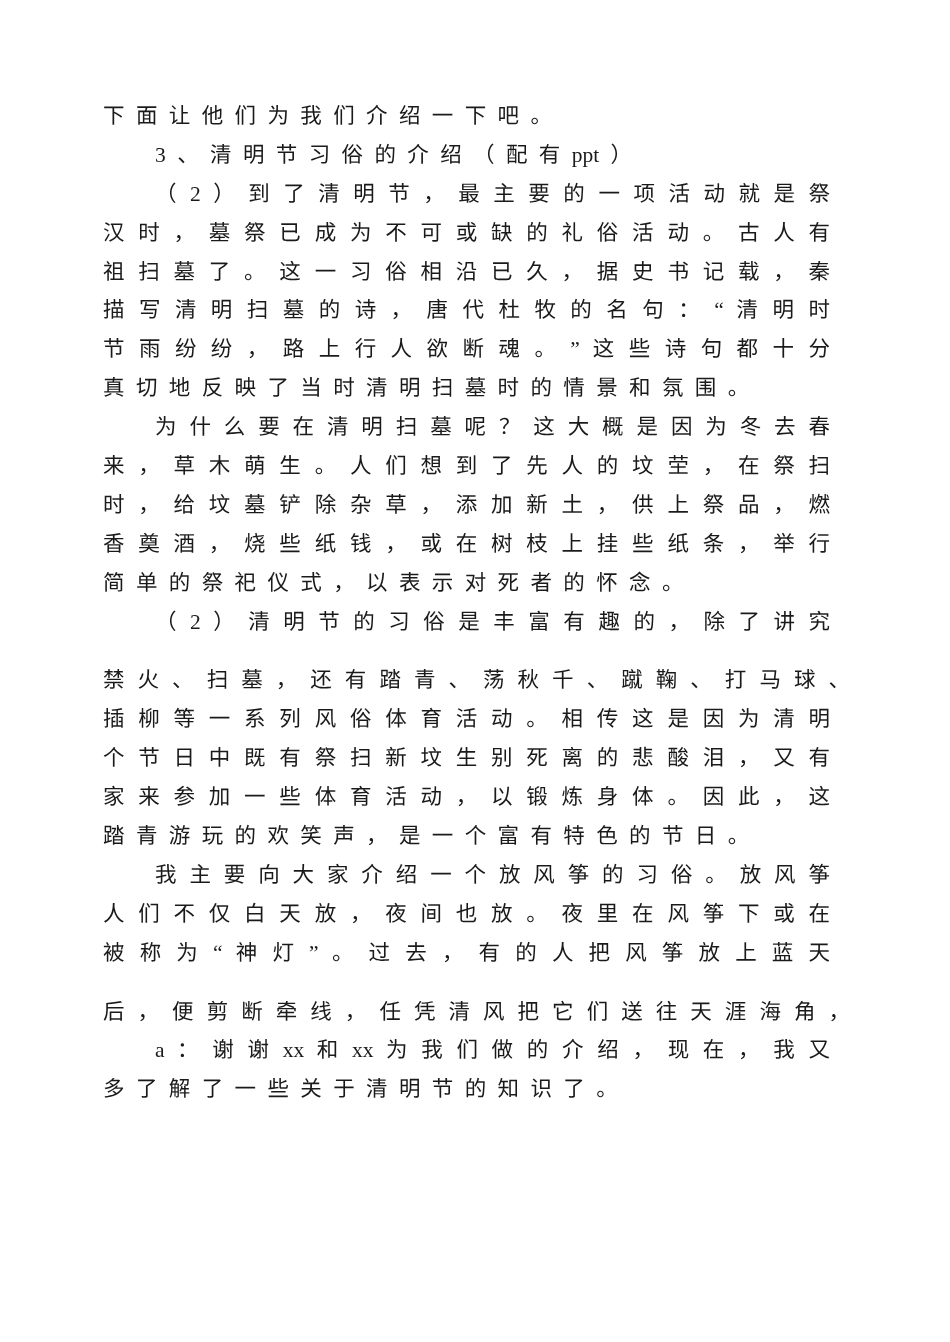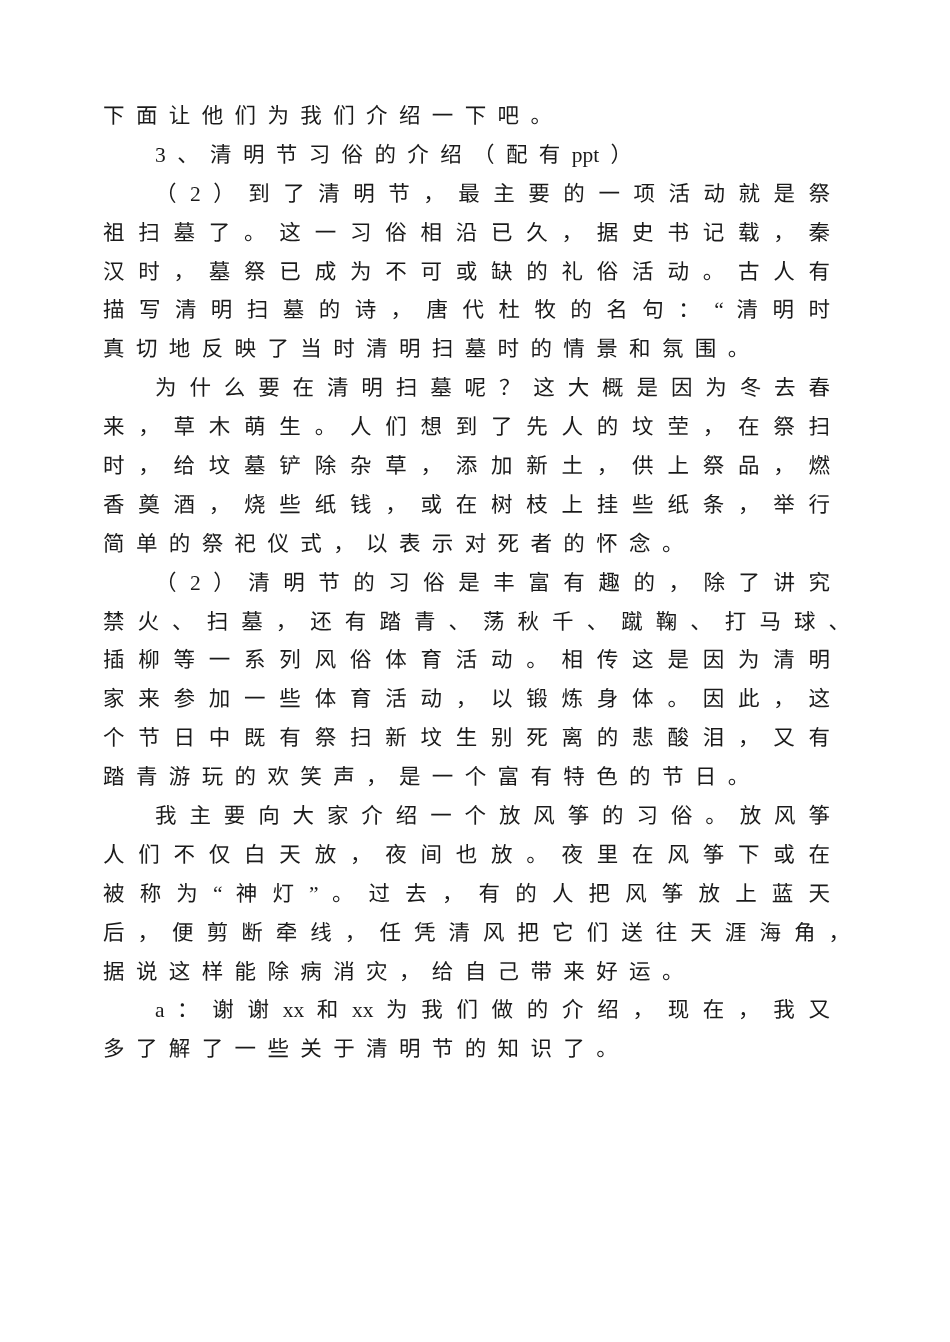--- a/index.html
+++ b/index.html
@@ -35,46 +35,47 @@
   .line.full {
     text-align: justify;
     text-align-last: justify;
   }
   .line.indent {
     text-indent: 52px;
   }
   
   .line.full.hang {
     width: 747px;
+    margin-top: 20px;
   }
 </style>
 </head>
 <body style="background: rgb(255, 255, 255);">
 
 <div class="page" style="background: rgb(255, 255, 255);">
   <div class="content" style="color: rgb(26, 26, 26);">
     <div class="line">下 面 让 他 们 为 我 们 介 绍 一 下 吧 。</div>
     <div class="line indent">3 、 清 明 节 习 俗 的 介 绍 （ 配 有 ppt ）</div>
     <div class="line indent full">（ 2 ） 到 了 清 明 节 ， 最 主 要 的 一 项 活 动 就 是 祭</div>
+    <div class="line full">汉 时 ， 墓 祭 已 成 为 不 可 或 缺 的 礼 俗 活 动 。 古 人 有</div>
     <div class="line full">祖 扫 墓 了 。 这 一 习 俗 相 沿 已 久 ， 据 史 书 记 载 ， 秦</div>
-    <div class="line full">汉 时 ， 墓 祭 已 成 为 不 可 或 缺 的 礼 俗 活 动 。 古 人 有</div>
     <div class="line full">描 写 清 明 扫 墓 的 诗 ， 唐 代 杜 牧 的 名 句 ： “ 清 明 时</div>
+    <div class="line full">节 雨 纷 纷 ， 路 上 行 人 欲 断 魂 。 ” 这 些 诗 句 都 十 分</div>
     <div class="line">真 切 地 反 映 了 当 时 清 明 扫 墓 时 的 情 景 和 氛 围 。</div>
     <div class="line indent full">为 什 么 要 在 清 明 扫 墓 呢 ？ 这 大 概 是 因 为 冬 去 春</div>
     <div class="line full">来 ， 草 木 萌 生 。 人 们 想 到 了 先 人 的 坟 茔 ， 在 祭 扫</div>
     <div class="line full">时 ， 给 坟 墓 铲 除 杂 草 ， 添 加 新 土 ， 供 上 祭 品 ， 燃</div>
     <div class="line full">香 奠 酒 ， 烧 些 纸 钱 ， 或 在 树 枝 上 挂 些 纸 条 ， 举 行</div>
     <div class="line">简 单 的 祭 祀 仪 式 ， 以 表 示 对 死 者 的 怀 念 。</div>
     <div class="line indent full">（ 2 ） 清 明 节 的 习 俗 是 丰 富 有 趣 的 ， 除 了 讲 究</div>
     <div class="line full hang">禁 火 、 扫 墓 ， 还 有 踏 青 、 荡 秋 千 、 蹴 鞠 、 打 马 球 、</div>
     <div class="line full">插 柳 等 一 系 列 风 俗 体 育 活 动 。 相 传 这 是 因 为 清 明</div>
+    <div class="line full">个 节 日 中 既 有 祭 扫 新 坟 生 别 死 离 的 悲 酸 泪 ， 又 有</div>
     <div class="line full">家 来 参 加 一 些 体 育 活 动 ， 以 锻 炼 身 体 。 因 此 ， 这</div>
-    <div class="line full">个 节 日 中 既 有 祭 扫 新 坟 生 别 死 离 的 悲 酸 泪 ， 又 有</div>
     <div class="line">踏 青 游 玩 的 欢 笑 声 ， 是 一 个 富 有 特 色 的 节 日 。</div>
     <div class="line indent full">我 主 要 向 大 家 介 绍 一 个 放 风 筝 的 习 俗 。 放 风 筝</div>
     <div class="line full">人 们 不 仅 白 天 放 ， 夜 间 也 放 。 夜 里 在 风 筝 下 或 在</div>
     <div class="line full">被 称 为 “ 神 灯 ” 。 过 去 ， 有 的 人 把 风 筝 放 上 蓝 天</div>
     <div class="line full hang">后 ， 便 剪 断 牵 线 ， 任 凭 清 风 把 它 们 送 往 天 涯 海 角 ，</div>
-    <div class="line">据 说 这 样 能 除 病 消 灾 ， 给 自 己 带 来 好 运 。</div>
     <div class="line indent full">a ： 谢 谢 xx 和 xx 为 我 们 做 的 介 绍 ， 现 在 ， 我 又</div>
     <div class="line">多 了 解 了 一 些 关 于 清 明 节 的 知 识 了 。</div>
   </div>
 </div>
 
 </body></html>

